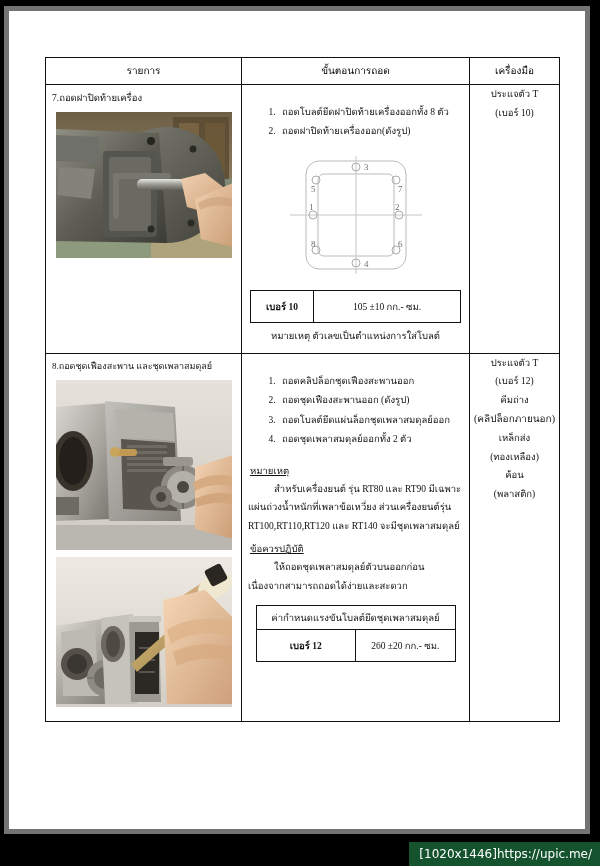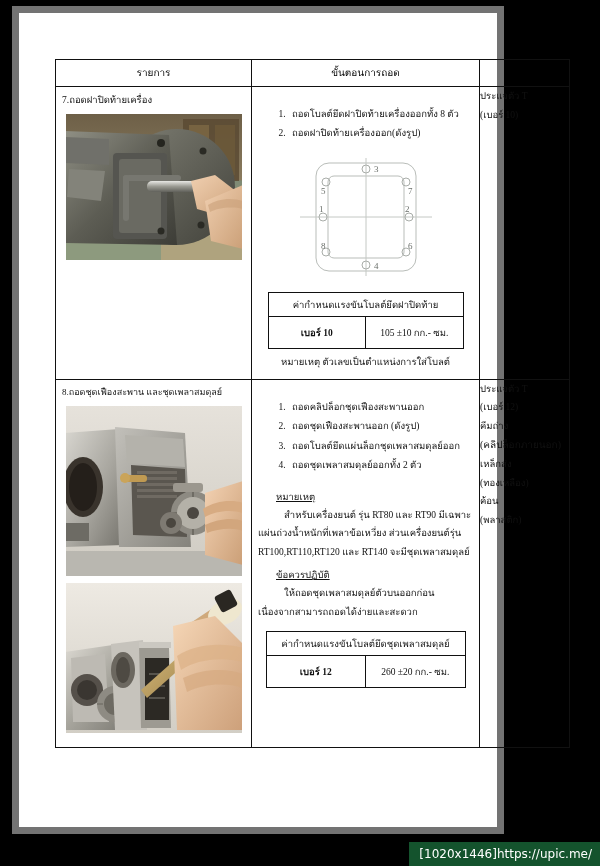--- a/index.html
+++ b/index.html
@@ -8,24 +8,24 @@
     -webkit-font-smoothing:antialiased;
   }
   .screen{
     position:relative;
     width:600px;height:866px;
     background:#000;
     overflow:hidden;
   }
   .page{
     position:absolute;
-    left:12px;top:6px;
-    width:492px;height:828px;
+    left:4px;top:6px;
+    width:586px;height:828px;
     background:#fff;
-    border:7px solid #737373;
+    border:5px solid #737373;
     box-sizing:border-box;
   }
   .doc{
     position:absolute;
     left:36px;top:46px;
     width:514px;
   }
   table.main{
     width:100%;
     border-collapse:collapse;
@@ -42,21 +42,21 @@
     font-weight:normal;
     font-size:10px;
     padding:5px 2px 6px;
     vertical-align:middle;
   }
   .col-a{width:196px;}
   .col-b{width:228px;}
   .col-c{width:90px;}
 
   .cell{padding:6px 6px 8px 6px;}
-  .cell-c{padding:7px 4px 8px 4px;text-align:left;}
+  .cell-c{padding:7px 4px 8px 4px;text-align:center;}
 
   .item-title{
     font-size:9.5px;
     line-height:1.5;
     color:#111;
     white-space:nowrap;
   }
   .photo-wrap{margin-top:6px;}
   .photo{
     display:block;
@@ -77,21 +77,21 @@
     line-height:1.95;
     color:#111;
     white-space:nowrap;
   }
   .note-head{
     font-size:9.5px;
     line-height:1.9;
     color:#111;
     text-decoration:underline;
     margin-top:5px;
-    margin-left:18px;
+    margin-left:2px;
   }
   .note-body{
     font-size:9.5px;
     line-height:1.95;
     color:#111;
     text-indent:26px;
     text-align:left;
   }
 
   
@@ -266,23 +266,20 @@
                       <text x="39" y="38">5</text>
                       <text x="126" y="38">7</text>
                       <text x="39" y="93">8</text>
                       <text x="126" y="93">6</text>
                     </g>
                   </svg>
                 </div>
 
                 <table class="torque" style="width:196px;">
                   <tbody>
-                      <tr>
-                    <td class="t-head" colspan="2">ค่ากำหนดแรงขันโบลต์ยึดฝาปิดท้าย</td>
-                  </tr>
                   <tr>
                     <td class="t-key">เบอร์ 10</td>
                     <td class="t-val">105 ±10 กก.- ซม.</td>
                   </tr>
                 </tbody>
                   </table>
                 <div class="torque-note">หมายเหตุ  ตัวเลขเป็นตำแหน่งการใส่โบลต์</div>
               </div>
             </td>
 

